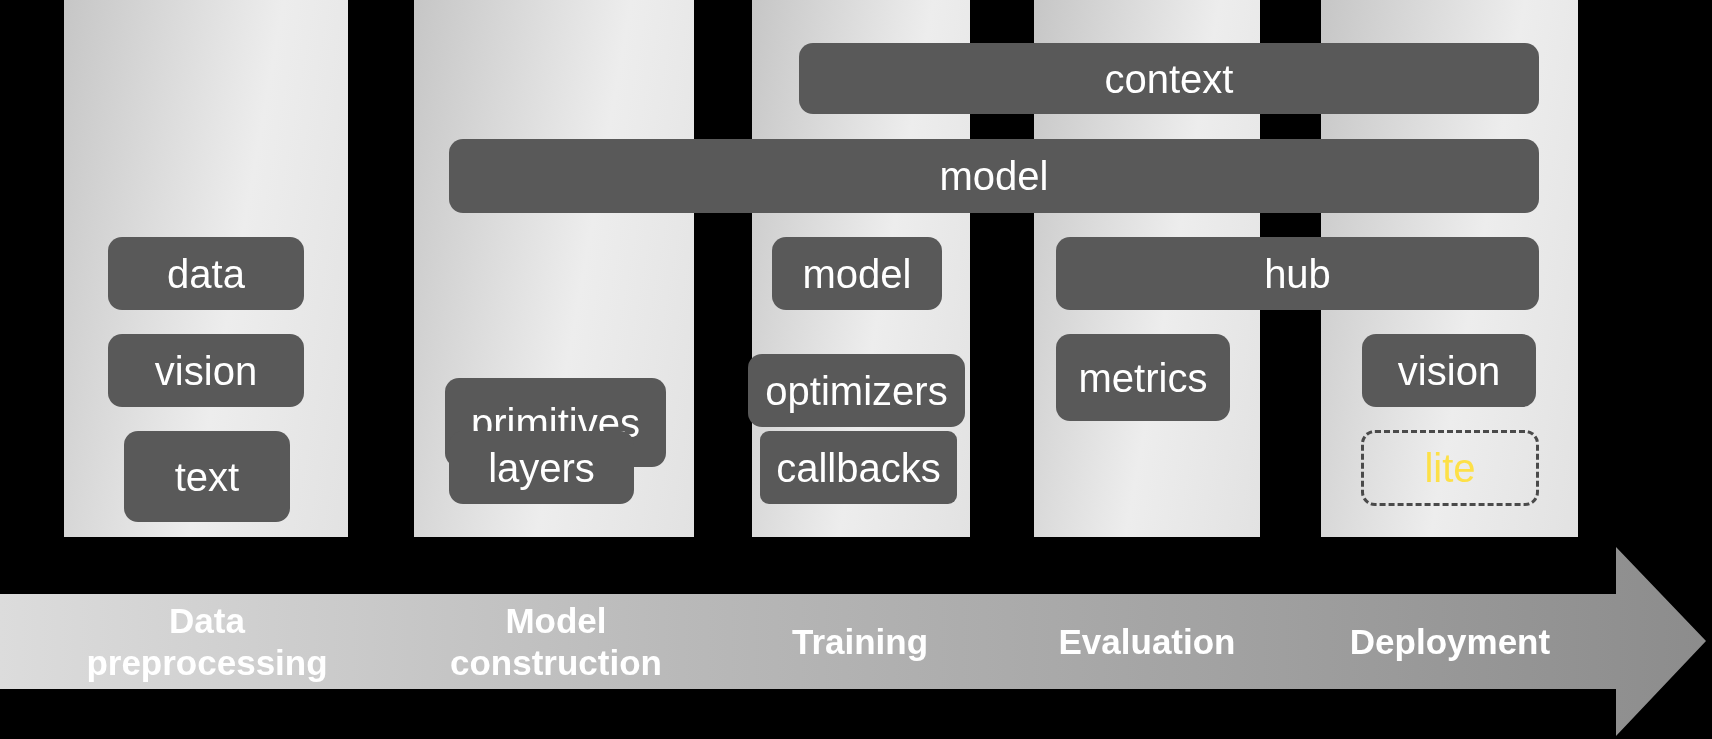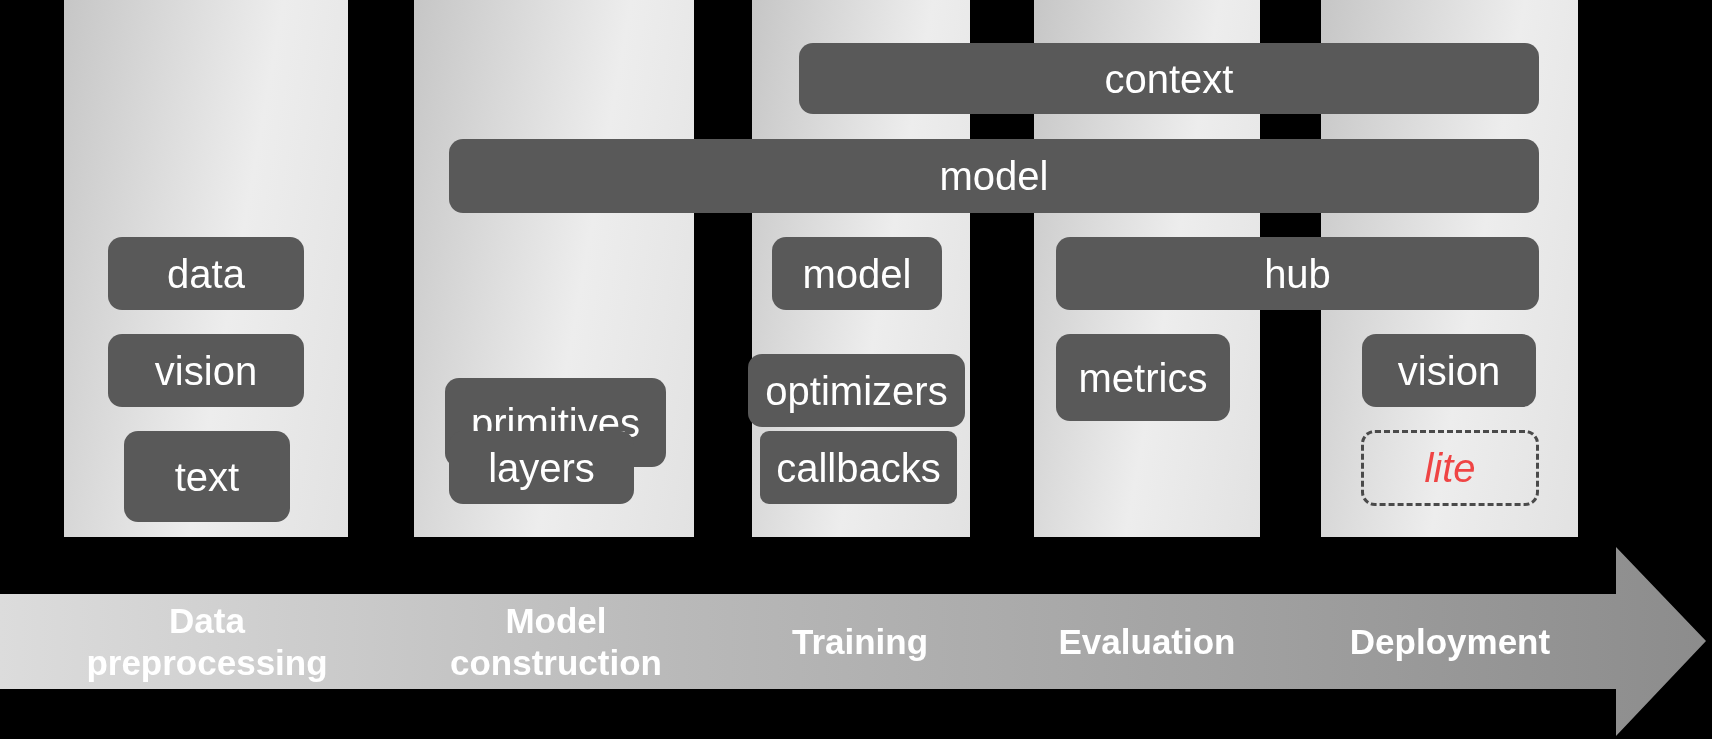--- a/index.html
+++ b/index.html
@@ -40,22 +40,21 @@
     color: #ffffff;
     font-size: 40px;
     display: flex;
     align-items: center;
     justify-content: center;
     line-height: 1;
   }
   .module.dashed {
     background: transparent;
     border: 3px dashed #4a4a4a;
-    color: #ef4444;
-    font-style: italic;
+    color: #fde047;
   }
   .arrow-shape {
     position: absolute;
     left: 0;
     top: 547px;
     width: 1706px;
     height: 189px;
     background: linear-gradient(to right, #dcdcdc 0%, #b9b9b9 40%, #a3a3a3 70%, #8c8c8c 100%);
     clip-path: polygon(0 47px, 1616px 47px, 1616px 0, 1706px 94px, 1616px 189px, 1616px 142px, 0 142px);
   }

